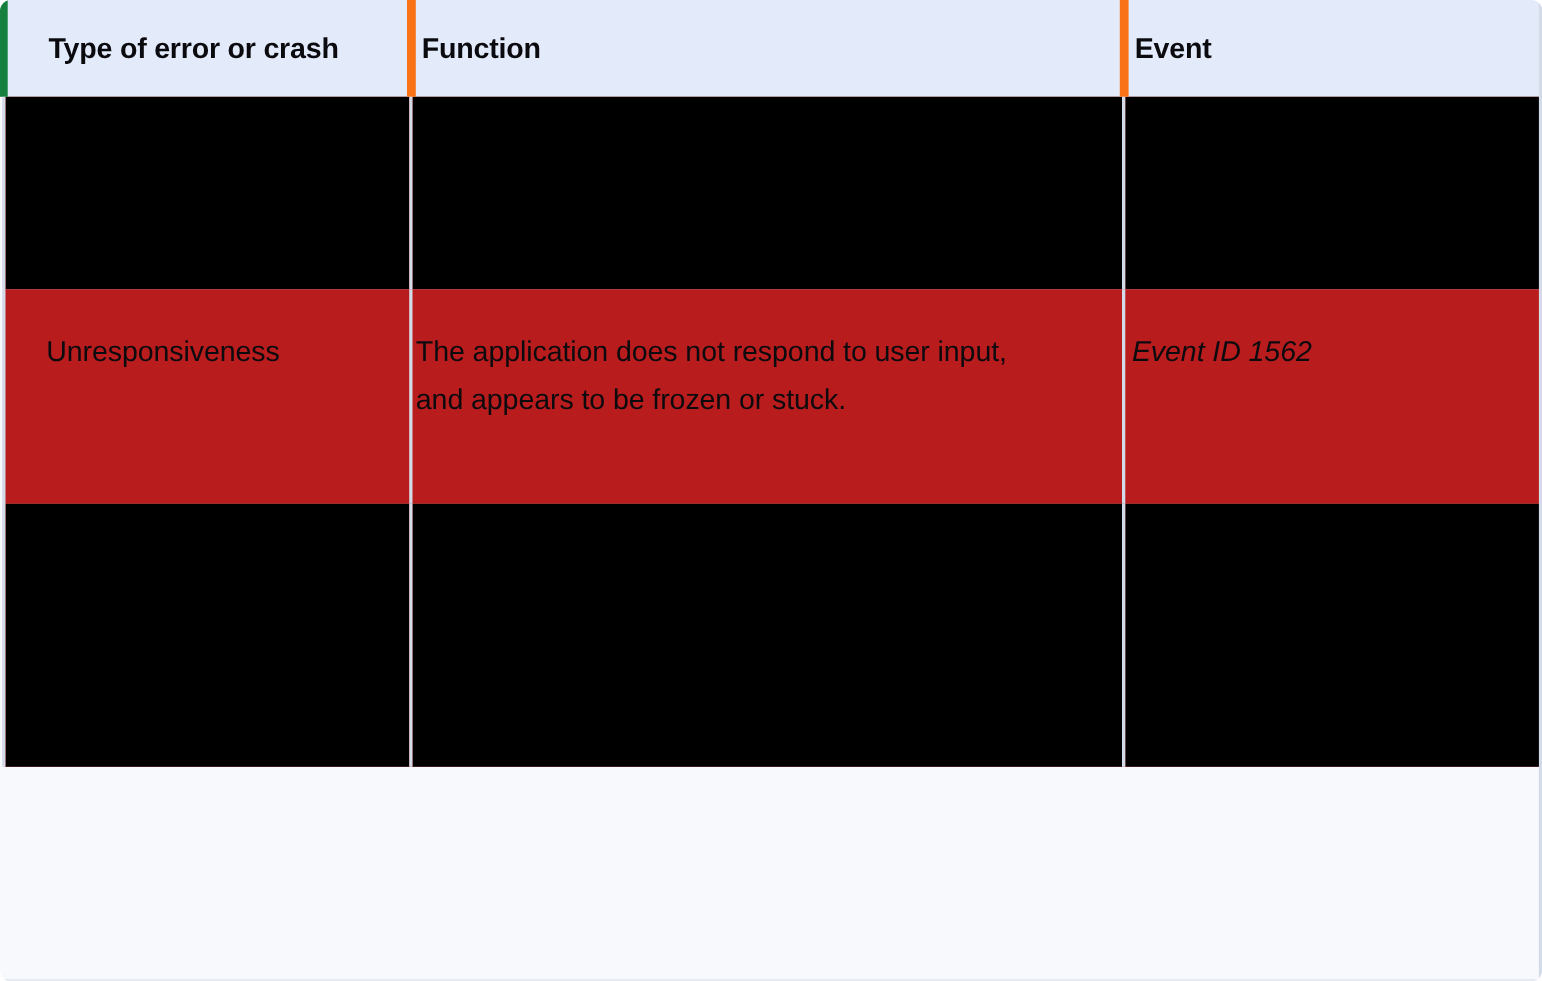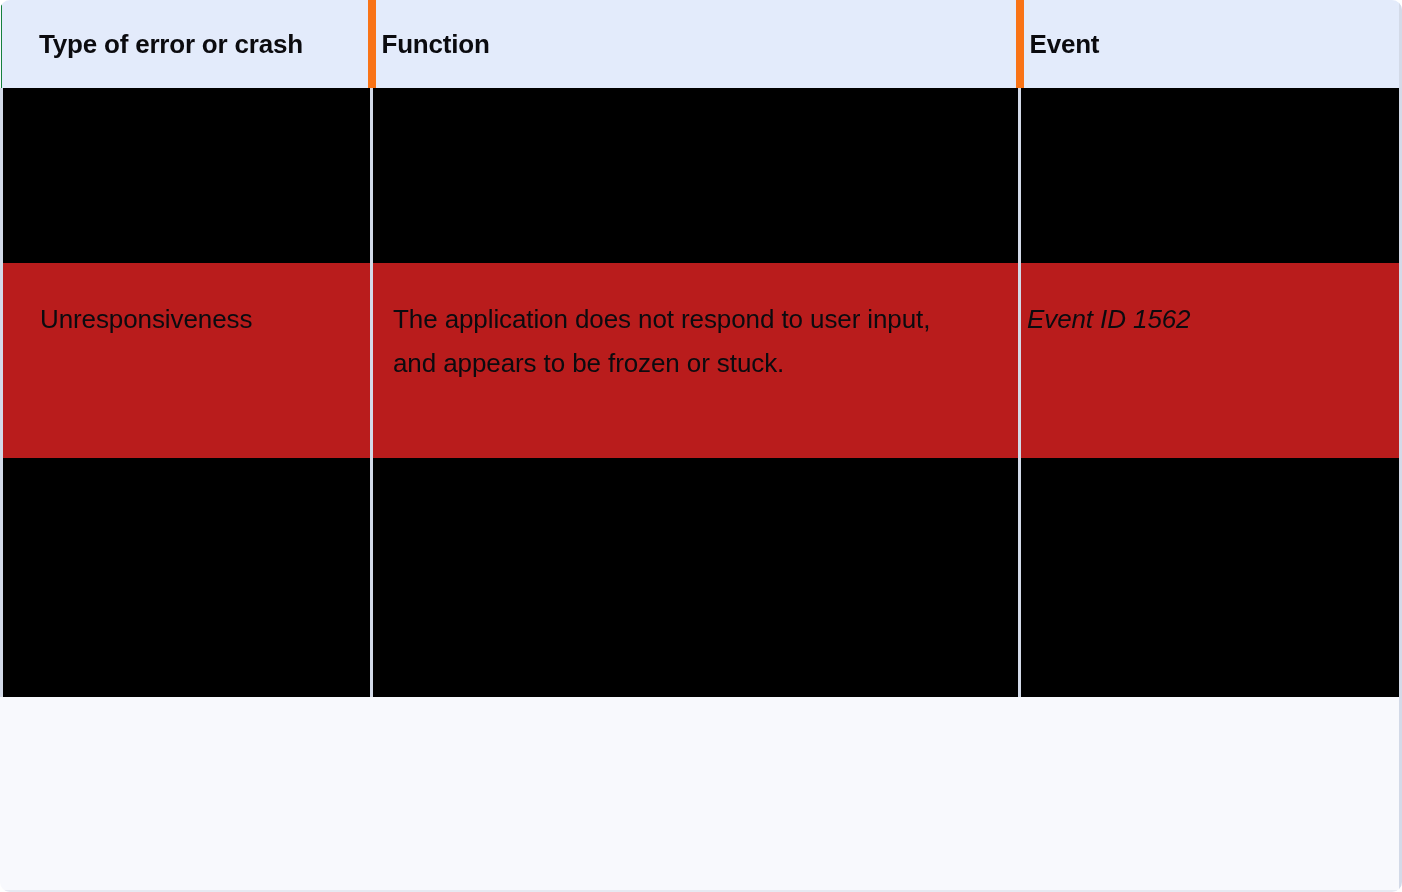--- a/index.html
+++ b/index.html
@@ -44,21 +44,21 @@
     vertical-align: middle;
     font-size: 26px;
     font-weight: bold;
     color: #0B0B0F;
     letter-spacing: -0.2px;
     height: 88px;
     padding: 0;
     border-left: 8px solid #f97316;
     box-sizing: border-box;
   }
-  th:first-child { border-left: 1px solid #15803d; }
+  th:first-child { border-left: 7px solid #15803d; }
 
   th .cell-pad-type   { padding-left: 37px; }
   th .cell-pad-func   { padding-left: 6px; }
   th .cell-pad-syntax { padding-left: 6px; }
 
   tbody tr {
     background: #b91c1c;
   }
 
   td {
@@ -89,21 +89,21 @@
 
   .cell-inner {
     padding-top: 34px;
     padding-bottom: 10px;
     font-size: 26px;
     line-height: 44px;
     color: #0B0B0F;
     letter-spacing: -0.1px;
   }
   .c-type   { padding-left: 37px; }
-  .c-func   { padding-left: 20px; padding-right: 60px; }
+  .c-func   { padding-left: 3px; padding-right: 60px; }
   .c-syntax { padding-left: 6px; font-style: italic; }
 
   .right-edge {
     position: absolute;
     top: 0;
     right: 0;
     width: 3px;
     height: 892px;
     background: #D3DAE8;
     pointer-events: none;

